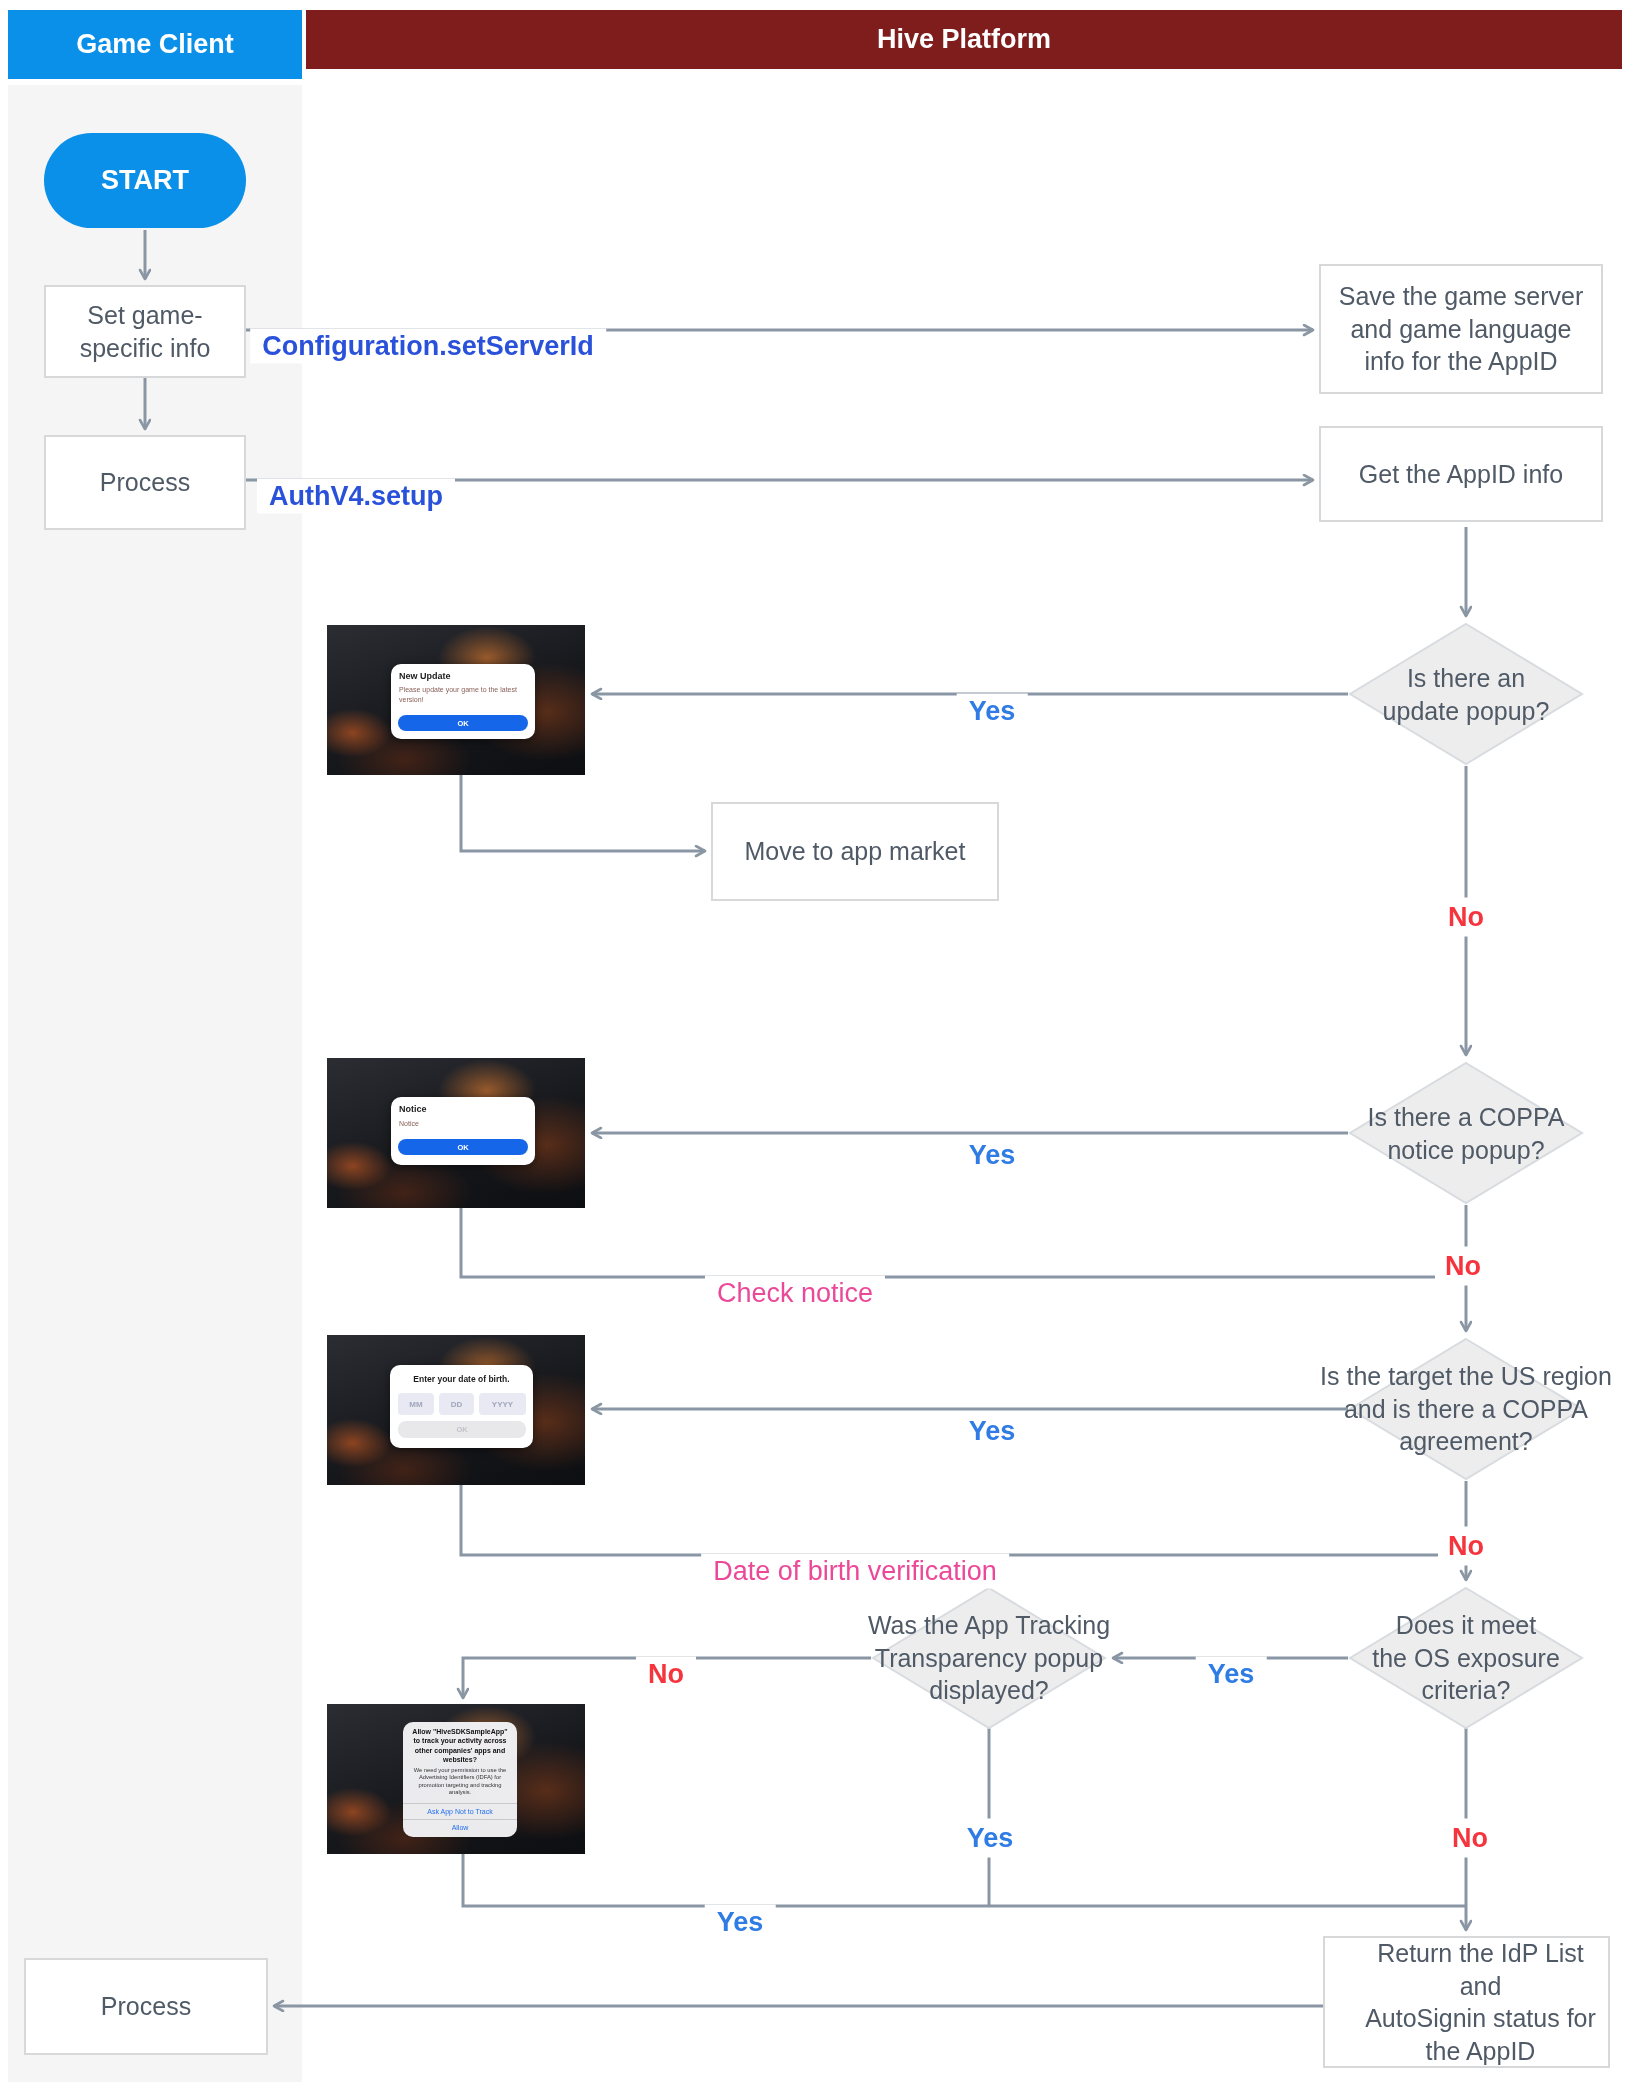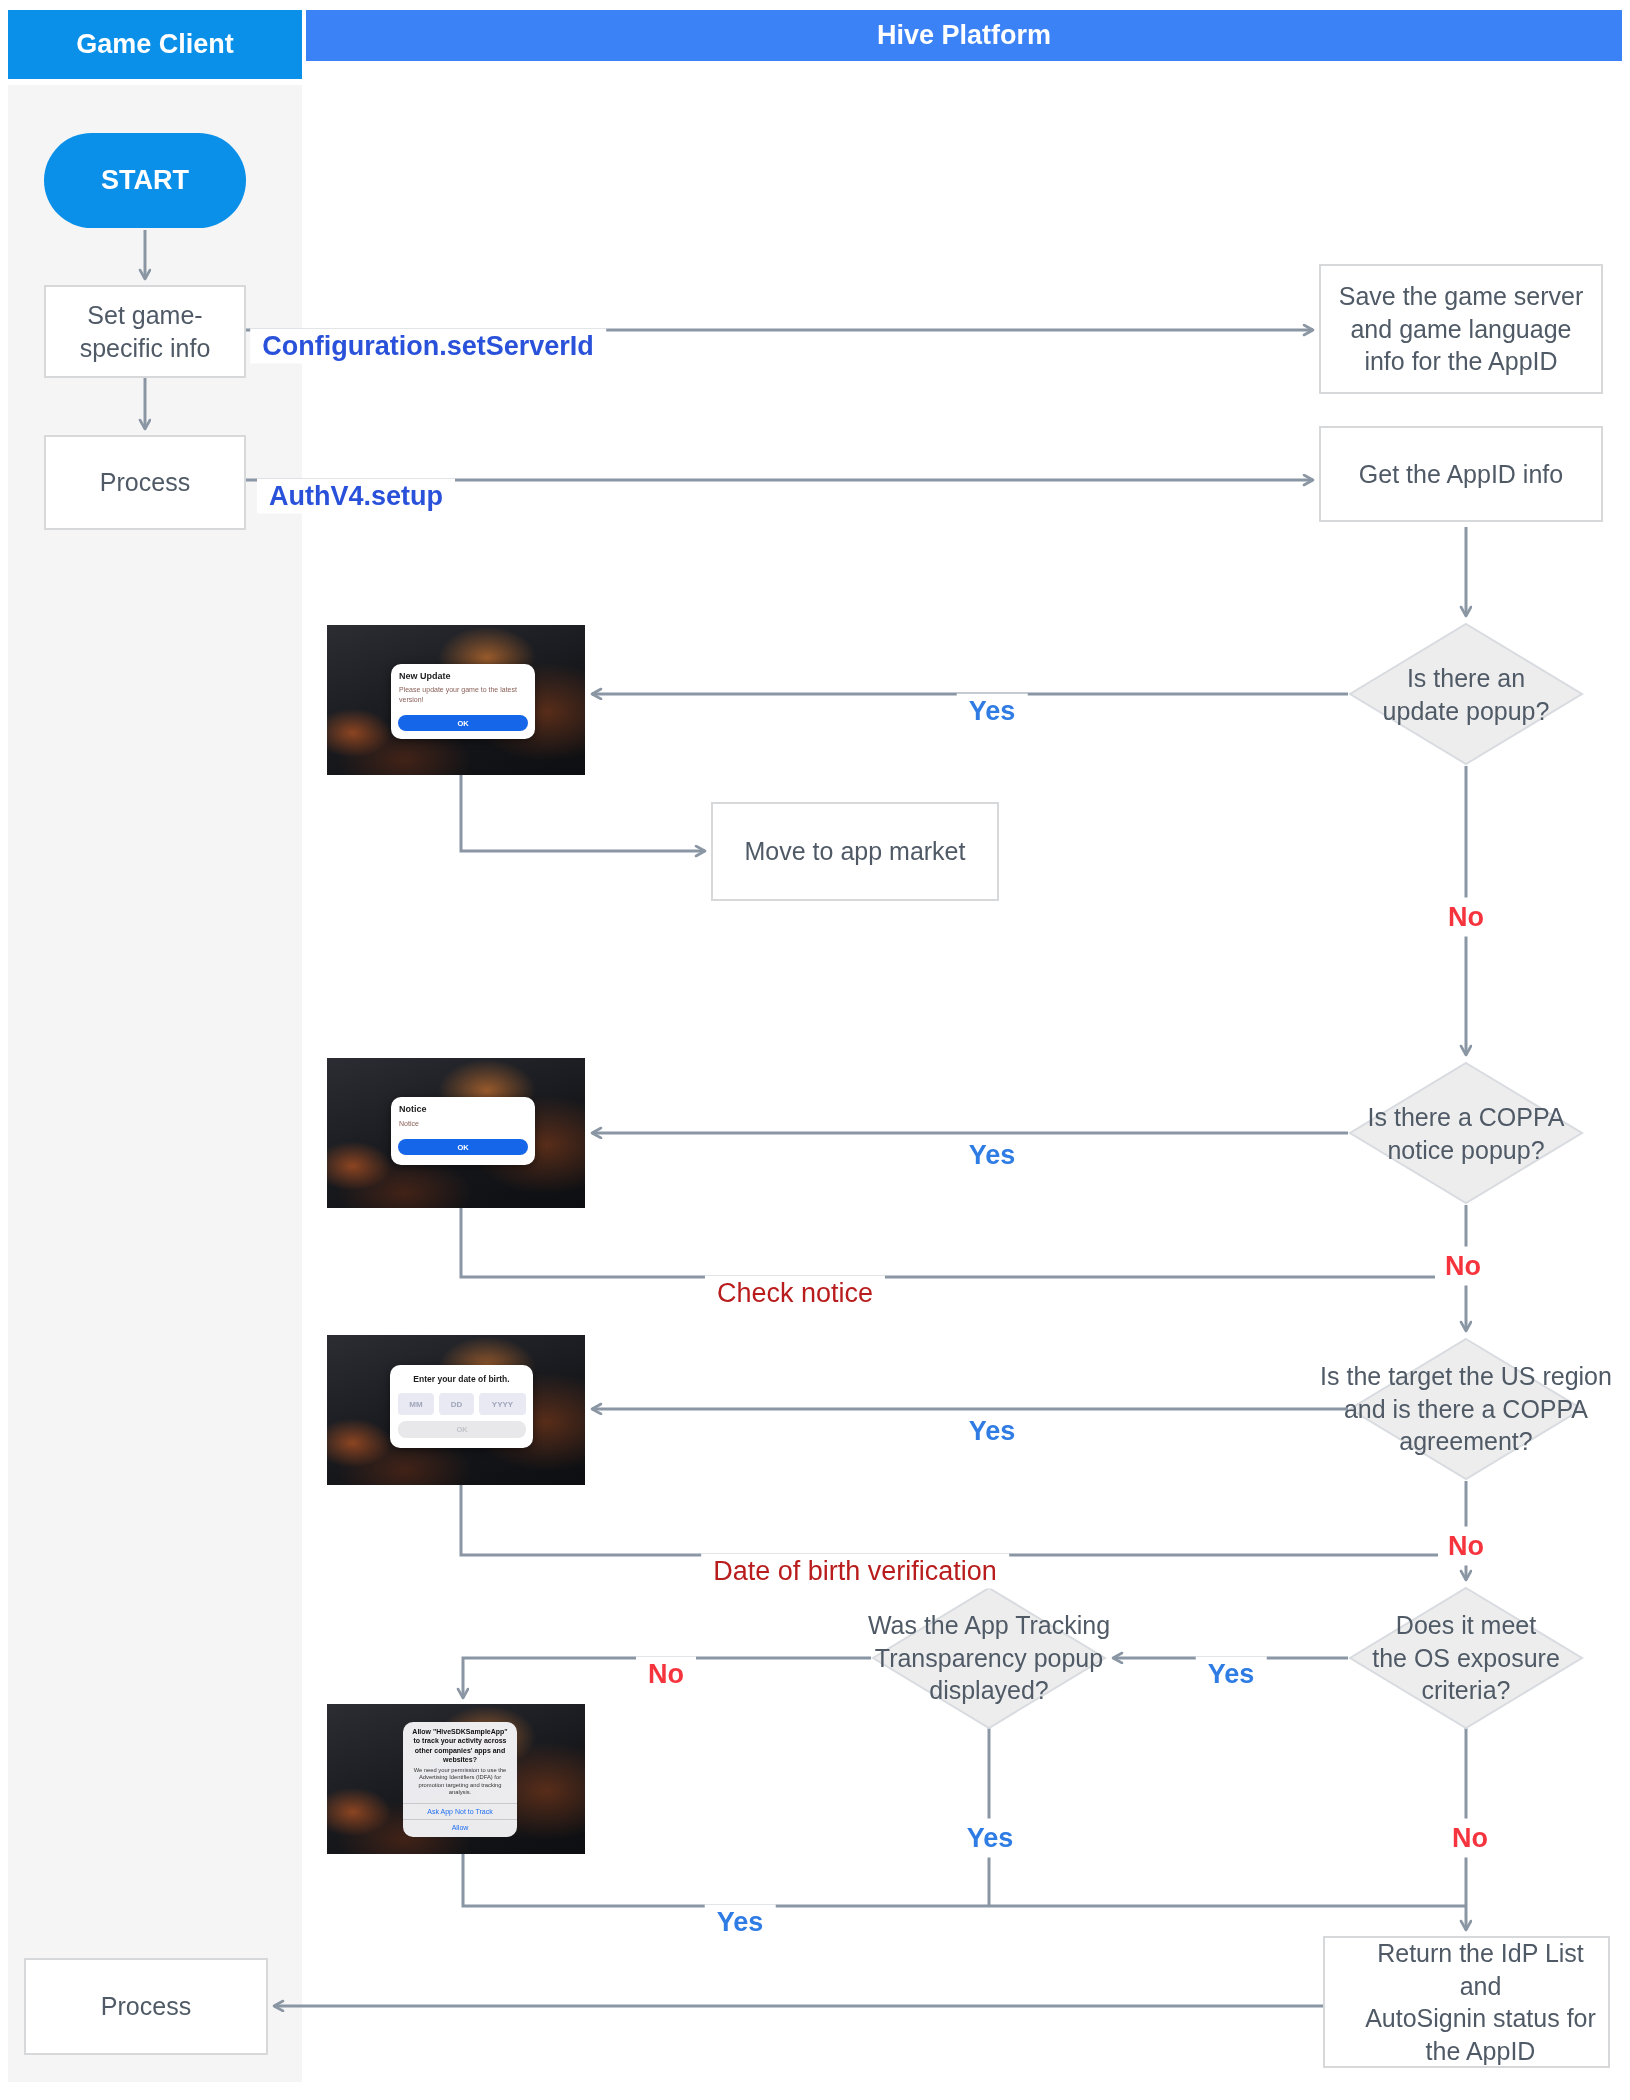--- a/index.html
+++ b/index.html
@@ -2,21 +2,21 @@
 <html><head>
 <meta charset="utf-8">
 <style>
   html,body{margin:0;padding:0;background:#fff;}
   .canvas{position:relative;width:1630px;height:2100px;background:#fff;overflow:hidden;
           font-family:"Liberation Sans",sans-serif;}
   
   .hdr{position:absolute;display:flex;align-items:center;justify-content:center;
        color:#fff;font-weight:bold;font-size:27px;}
   .hdr-left{left:8px;top:10px;width:294px;height:69px;background:#0a90e9;}
-  .hdr-right{left:306px;top:10px;width:1316px;height:51px;background:#3b82f6;}
+  .hdr-right{left:306px;top:10px;width:1316px;height:59px;background:#7f1d1d;}
   
   .lane{position:absolute;left:8px;top:85px;width:294px;height:1997px;background:#f5f5f6;}
   
   svg.wires{position:absolute;left:0;top:0;z-index:1;}
   
   .node{position:absolute;z-index:2;display:flex;align-items:center;justify-content:center;
         background:#fff;border:2px solid #d7d8da;color:#4f5a66;font-size:25px;line-height:1.3;
         text-align:center;white-space:pre-line;box-sizing:border-box;}
   .pill{position:absolute;z-index:2;display:flex;align-items:center;justify-content:center;
         background:#0a90e9;color:#fff;font-weight:bold;font-size:27px;border-radius:48px;}
@@ -32,21 +32,21 @@
   .dshape{position:absolute;z-index:2;}
   .dlabel{position:absolute;z-index:3;width:340px;text-align:center;color:#4f5a66;
           font-size:25px;line-height:1.3;white-space:pre-line;}
   
   .elbl{position:absolute;z-index:3;transform:translate(-50%,-50%);background:#fff;
         padding:2px 12px;font-size:27px;white-space:nowrap;margin-top:16px;}
   .elbl.v{padding:4px 10px;}
   .yes{color:#2e7ce4;font-weight:bold;}
   .no{color:#f6343d;font-weight:bold;}
   .api{color:#2a51d9;font-weight:bold;}
-  .plain{color:#b91c1c;}
+  .plain{color:#ec4899;}
   
   .shot{position:absolute;z-index:2;width:258px;height:150px;overflow:hidden;
         background:
           radial-gradient(ellipse 70px 45px at 62% 22%, rgba(255,140,50,.55), rgba(255,140,50,0) 70%),
           radial-gradient(ellipse 55px 35px at 10% 72%, rgba(255,110,35,.5), rgba(255,110,35,0) 70%),
           radial-gradient(ellipse 110px 70px at 85% 58%, rgba(190,80,25,.4), rgba(190,80,25,0) 70%),
           radial-gradient(ellipse 90px 50px at 30% 90%, rgba(120,50,20,.45), rgba(120,50,20,0) 75%),
           linear-gradient(160deg,#2c2d33 0%,#17181c 55%,#0d0e11 100%);}
   .modal{position:absolute;background:#fff;border-radius:10px;box-shadow:0 2px 8px rgba(0,0,0,.45);}
   .m-title{font-weight:bold;color:#1c1c1e;}

